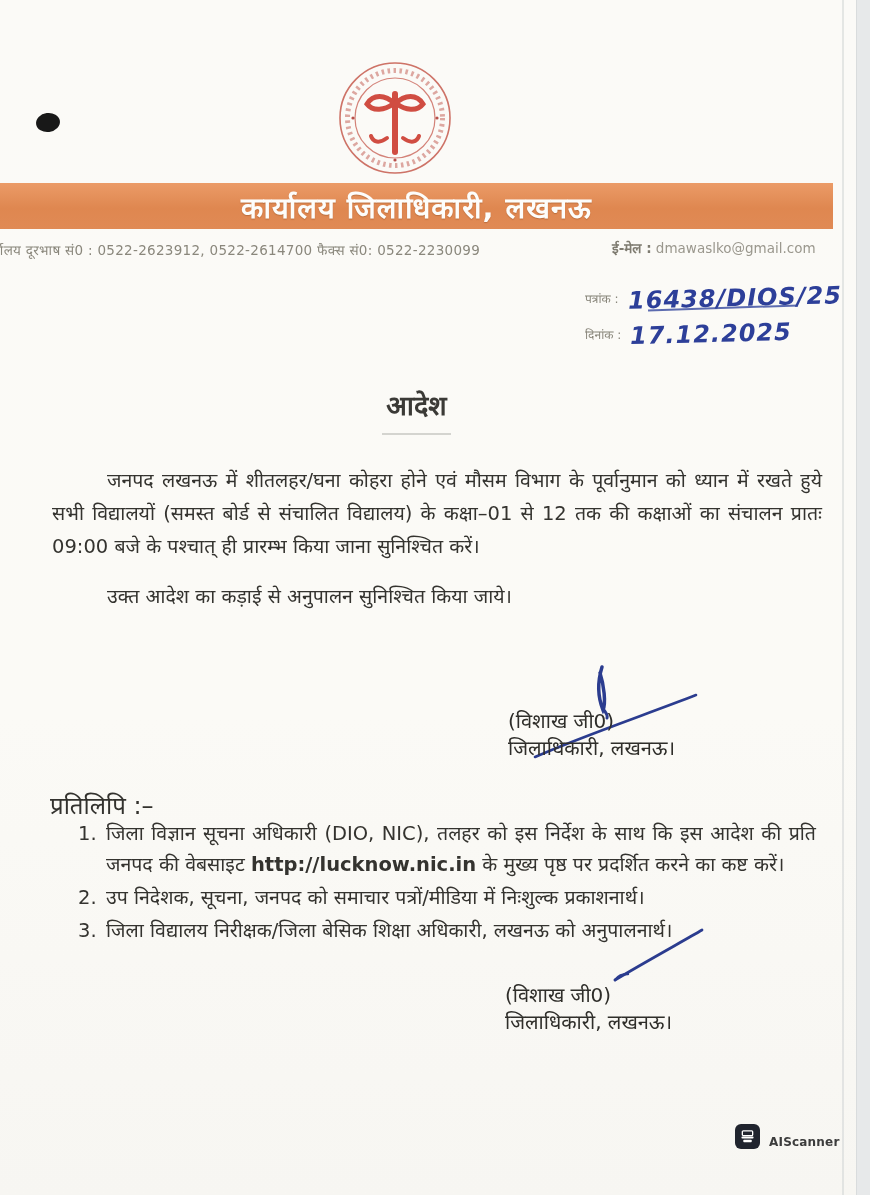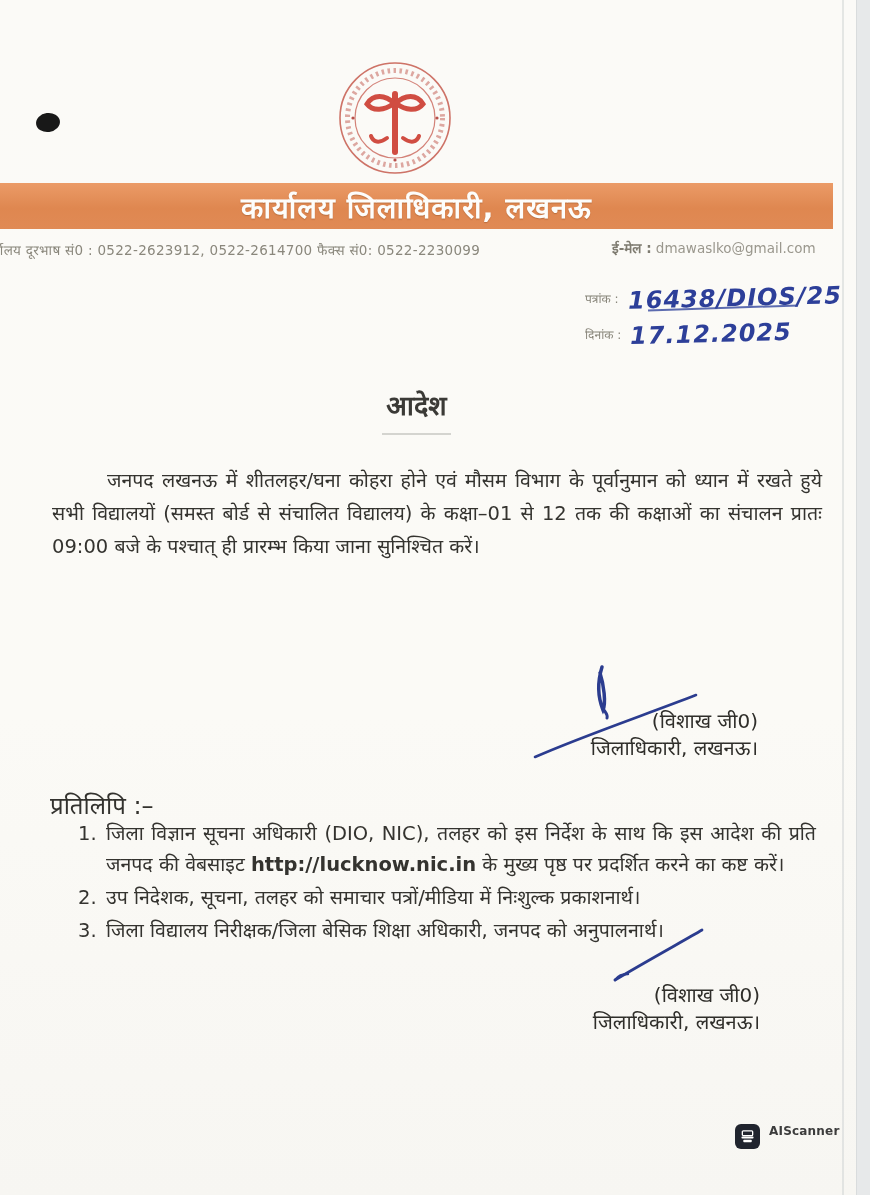--- a/index.html
+++ b/index.html
@@ -52,35 +52,35 @@
     position:absolute;left:52px;width:770px;
     font-size:19.5px;line-height:33px;text-align:justify;color:#34332f;
   }
   .indent{text-indent:55px;}
   .p1{top:452px;margin-top:12px;}
   .p2{top:580px;}
   .p3{top:615px;width:772px;}
   .url{font-weight:bold;}
 
   
-  .sig-block{position:absolute;text-align:right;font-size:20px;color:#2f2e2a;line-height:27px;}
+  .sig-block{position:absolute;text-align:left;font-size:20px;color:#2f2e2a;line-height:27px;}
   .sig1{left:508px;top:708px;width:250px;}
   .sig2{left:505px;top:982px;width:255px;}
   .sig-svg{position:absolute;pointer-events:none;}
   .sig-svg path{stroke:#2b3c8f;fill:none;stroke-linecap:round;}
 
   
   .copy-heading{position:absolute;left:50px;top:788px;font-size:24px;color:#33322e;}
   .copy-list{position:absolute;left:78px;top:818px;width:738px;}
   .copy-item{display:flex;font-size:19.5px;line-height:31px;color:#34332f;margin-bottom:2px;}
   .copy-num{width:28px;flex:0 0 28px;}
   .copy-text{flex:1;text-align:justify;}
 
   
-  .scanner-badge{position:absolute;left:735px;top:1124px;display:flex;align-items:flex-start;gap:9px;}
+  .scanner-badge{position:absolute;left:735px;top:1124px;display:flex;align-items:flex-end;gap:9px;}
   .scanner-icon{
     width:25px;height:25px;border-radius:6px;background:#20242e;
     display:flex;align-items:center;justify-content:center;
   }
   .scanner-label{font-size:12px;font-weight:bold;color:#3c3c3c;letter-spacing:.2px;}
 </style>
 </head>
 <body>
 
 <div class="page">
@@ -125,44 +125,45 @@
   <div class="ref-row" style="top:320px;">
     <span class="lbl">दिनांक :</span>
     <span class="handwriting">17.12.2025</span>
   </div>
 
   <div class="order-title">
     <span>आदेश</span>
   </div>
 
   <div class="para p1 indent">जनपद लखनऊ में शीतलहर/घना कोहरा होने एवं मौसम विभाग के पूर्वानुमान को ध्यान में रखते हुये सभी विद्यालयों (समस्त बोर्ड से संचालित विद्यालय) के कक्षा–01 से 12 तक की कक्षाओं का संचालन प्रातः 09:00 बजे के पश्चात् ही प्रारम्भ किया जाना सुनिश्चित करें।</div>
+  <div class="para p2 indent">उक्त आदेश का कड़ाई से अनुपालन सुनिश्चित किया जाये।</div>
 
   <svg class="sig-svg" style="left:500px;top:655px;" width="230" height="115">
     <path d="M102 12 C98 25 97 40 103 55 C106 48 104 30 100 18" stroke-width="3.5"></path>
     <path d="M104 55 C106 58 108 60 107 63" stroke-width="3"></path>
     <path d="M35 102 C80 82 150 58 196 40" stroke-width="2.6"></path>
   </svg>
   <div class="sig-block sig1">
     <div>(विशाख जी0)</div>
     <div>जिलाधिकारी, लखनऊ।</div>
   </div>
 
   <div class="copy-heading">प्रतिलिपि :–</div>
   <div class="copy-list">
     <div class="copy-item">
       <span class="copy-num">1.</span>
       <span class="copy-text"><span>जिला विज्ञान सूचना अधिकारी (DIO, NIC), तलहर को इस निर्देश के साथ कि इस आदेश की प्रति जनपद की वेबसाइट </span><span class="url">http://lucknow.nic.in</span><span> के मुख्य पृष्ठ पर प्रदर्शित करने का कष्ट करें।</span></span>
     </div>
     <div class="copy-item">
       <span class="copy-num">2.</span>
-      <span class="copy-text"><span>उप निदेशक, सूचना, तलहर को समाचार पत्रों/मीडिया में निःशुल्क प्रकाशनार्थ।</span><span class="url"></span><span></span></span>
+      <span class="copy-text"><span>उप निदेशक, सूचना, जनपद को समाचार पत्रों/मीडिया में निःशुल्क प्रकाशनार्थ।</span><span class="url"></span><span></span></span>
     </div>
     <div class="copy-item">
       <span class="copy-num">3.</span>
-      <span class="copy-text"><span>जिला विद्यालय निरीक्षक/जिला बेसिक शिक्षा अधिकारी, जनपद को अनुपालनार्थ।</span><span class="url"></span><span></span></span>
+      <span class="copy-text"><span>जिला विद्यालय निरीक्षक/जिला बेसिक शिक्षा अधिकारी, लखनऊ को अनुपालनार्थ।</span><span class="url"></span><span></span></span>
     </div>
   </div>
 
   <svg class="sig-svg" style="left:590px;top:922px;" width="130" height="65">
     <path d="M25 58 C55 40 95 18 112 8" stroke-width="2.8"></path>
     <path d="M25 58 C28 54 33 52 38 52" stroke-width="2.4"></path>
   </svg>
   <div class="sig-block sig2">
     <div>(विशाख जी0)</div>
     <div>जिलाधिकारी, लखनऊ।</div>

